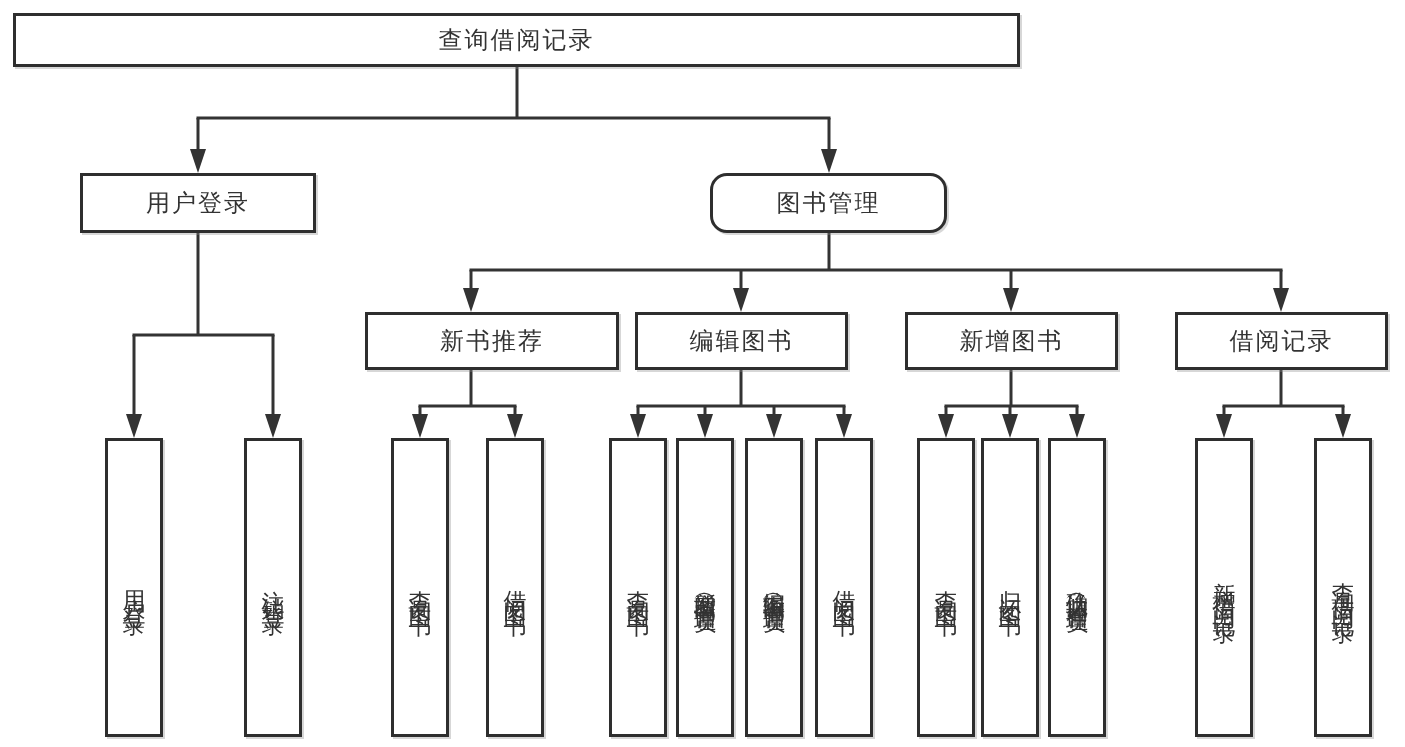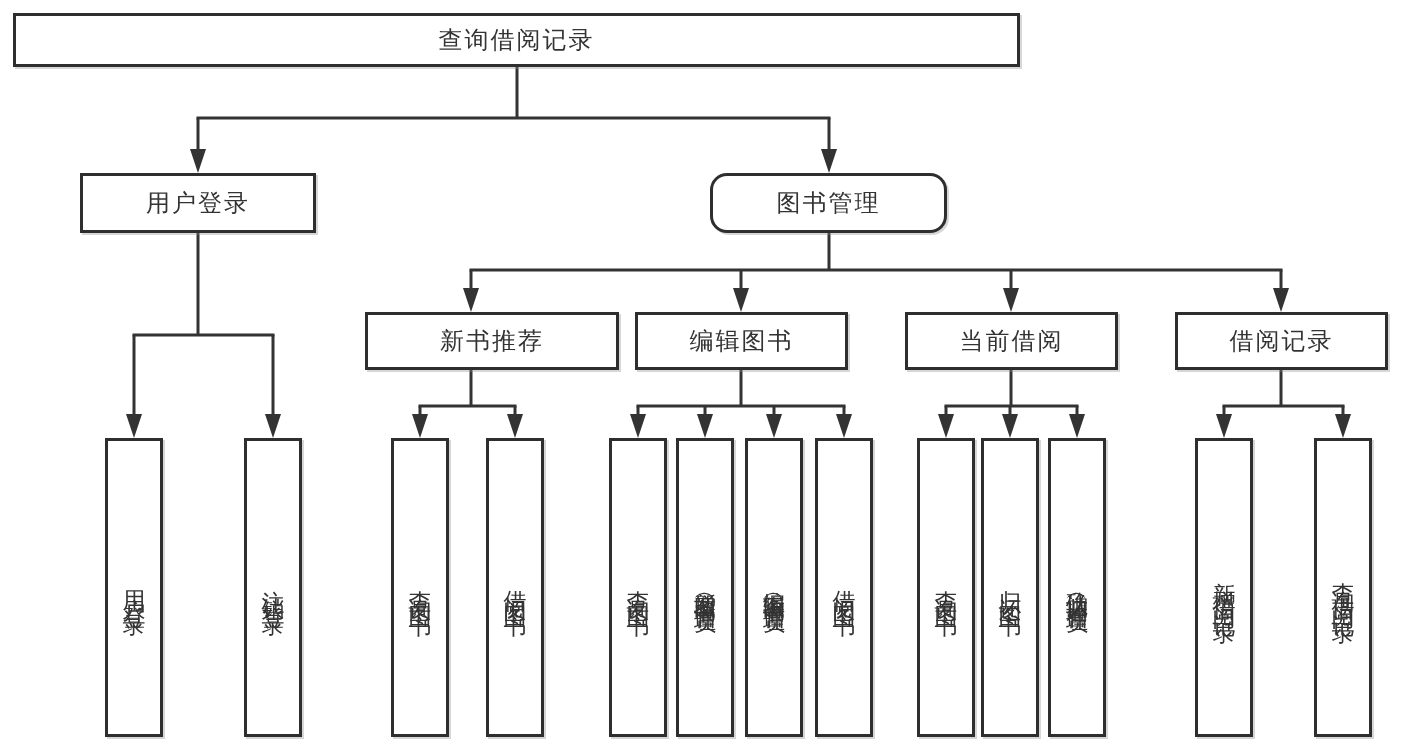--- a/index.html
+++ b/index.html
@@ -149,21 +149,21 @@
     <span>图书管理</span>
   </div>
 
   <div class="node hnode" style="left:365px;top:312px;width:254px;height:58px;">
     <span>新书推荐</span>
   </div>
   <div class="node hnode" style="left:635px;top:312px;width:213px;height:58px;">
     <span>编辑图书</span>
   </div>
   <div class="node hnode" style="left:905px;top:312px;width:213px;height:58px;">
-    <span>当前借阅</span>
+    <span>新增图书</span>
   </div>
   <div class="node hnode" style="left:1175px;top:312px;width:213px;height:58px;">
     <span>借阅记录</span>
   </div>
 
   <div class="node vnode" style="left:105px;top:438px;width:58px;height:299px;">
     <span>用户登录</span>
   </div>
   <div class="node vnode" style="left:244px;top:438px;width:58px;height:299px;">
     <span>注销登录</span>

